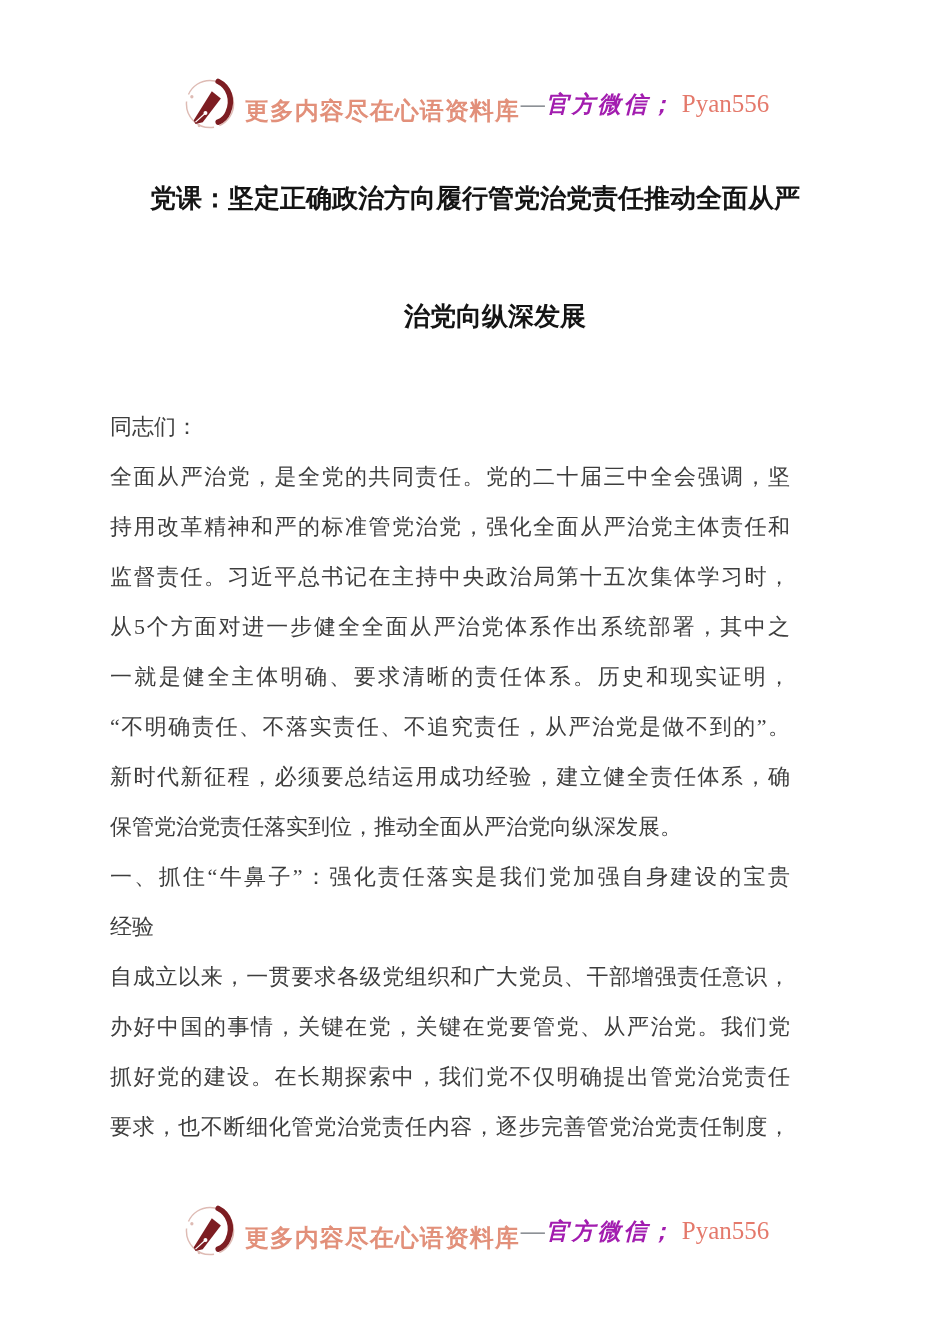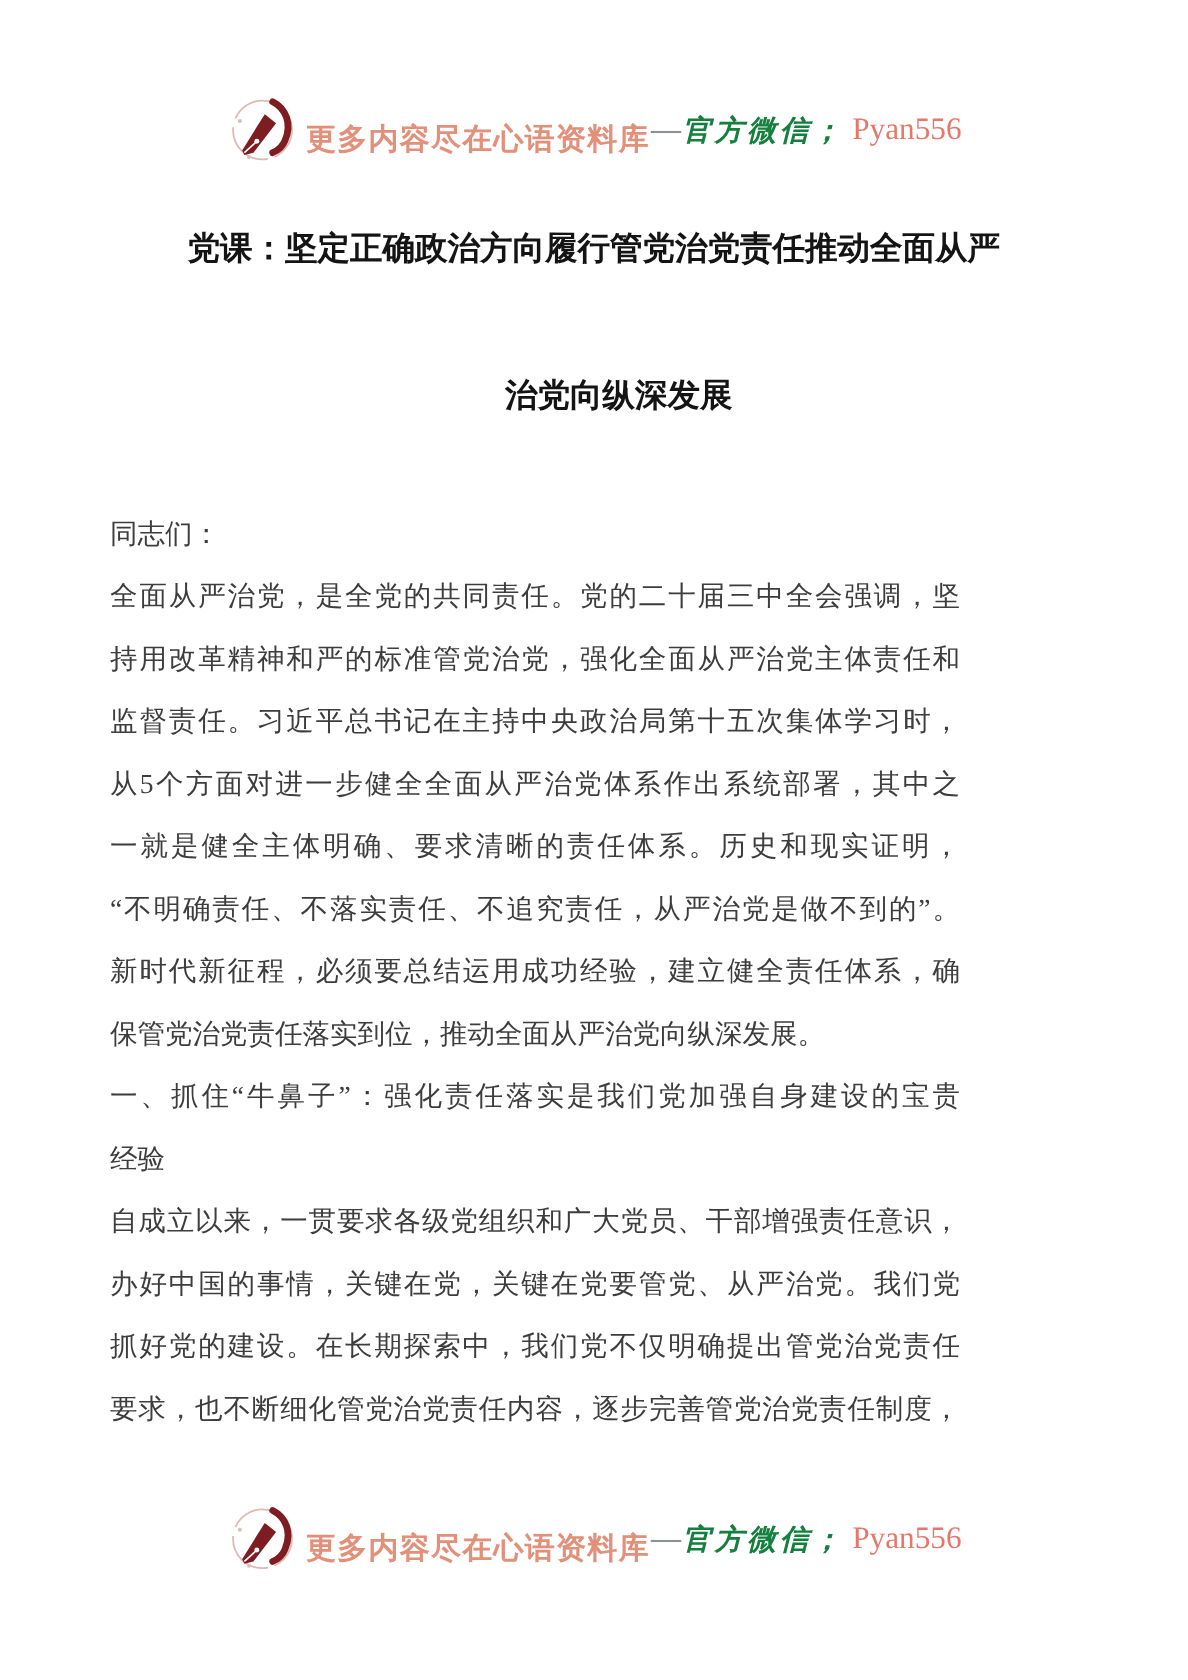--- a/index.html
+++ b/index.html
@@ -19,40 +19,40 @@
   .brand.bottom{margin-top:50px;}
   .brand .logo{width:58px;height:58px;margin-right:6px;flex:0 0 auto;}
   .brand-main{
     color:#e2907a;font-size:24px;font-weight:700;
     letter-spacing:1px;
     font-family:"Liberation Serif","DejaVu Serif",serif;
     margin-top:14px;
   }
   .brand-dash{color:#8d9196;font-size:24px;font-weight:700;margin:0 1px;}
   .brand-wechat{
-    color:#15803d;font-size:23px;font-style:italic;font-weight:700;
+    color:#a21caf;font-size:23px;font-style:italic;font-weight:700;
     letter-spacing:3px;
     font-family:"Liberation Serif","DejaVu Serif",serif;
   }
   .brand-id{
     color:#e4796b;font-size:25px;margin-left:6px;
     font-family:Liberation Serif, serif;
   }
   
   .title{
     margin:0;text-align:center;color:#141414;
     font-size:26px;font-weight:700;line-height:36px;
     font-family:"Liberation Serif","DejaVu Serif",serif;
   }
   .title.line1{margin-top:48px;}
   .title.line2{margin-top:82px;padding-left:40px;}
   
   .doc-body{
     margin-top:67px;
-    margin-left:88px;
+    margin-left:110px;
     width:680px;
     color:#3d3d3d;
   }
   .bline{
     height:50px;line-height:50px;font-size:22px;
     white-space:nowrap;
   }
   .bline.fill{
     white-space:normal;
     text-align:justify;

